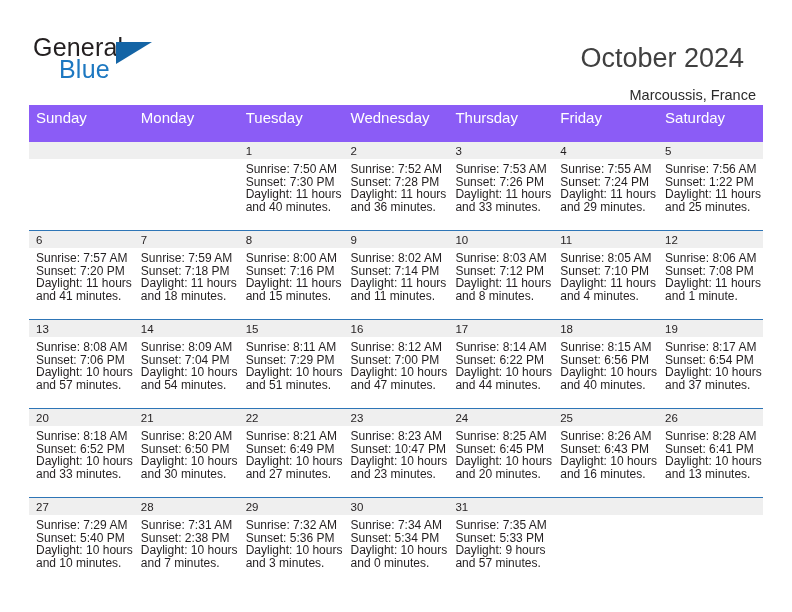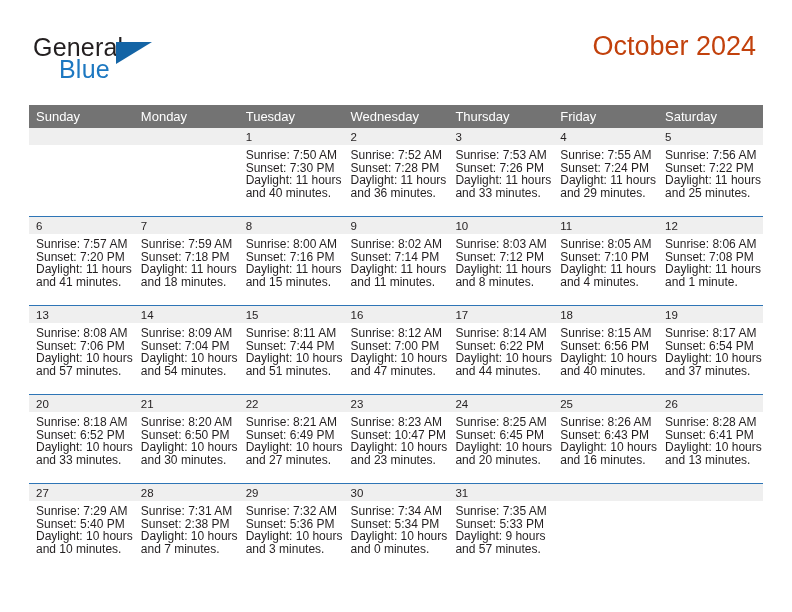--- a/index.html
+++ b/index.html
@@ -64,25 +64,25 @@
   }
 
   .title-block {
     position: absolute;
     right: 36px;
     top: 30px;
     text-align: right;
   }
   .cal-title {
     font-size: 27px;
-    color: #c2410c;
+    color: #404040;
     line-height: 32px;
     white-space: nowrap;
     font-weight: normal;
-    margin: 0;
+    margin: 12px;
   }
   .cal-subtitle {
     font-size: 14.5px;
     color: #2b2b2b;
     line-height: 19px;
     margin-top: 6px;
     white-space: nowrap;
   }
 
   
@@ -90,26 +90,26 @@
     position: absolute;
     left: 29px;
     top: 105px;
     width: 734px;
     border-collapse: collapse;
     table-layout: fixed;
   }
   .calendar col { width: 104.857px; }
 
   .dow-row th {
-    background: #737373;
+    background: #8b5cf6;
     color: #ffffff;
-    font-size: 13px;
+    font-size: 15px;
     font-weight: normal;
     text-align: left;
-    padding: 4px 0 4px 7px;
+    padding: 4px 0 16px 7px;
     height: 12px;
     border: 0;
   }
 
   .week-row td {
     vertical-align: top;
     padding: 0;
     border: 0;
     border-top: 1.6px solid #2e75b6;
     height: 88px;
@@ -147,20 +147,21 @@
   <div class="top-bar">
 
     <div class="brand">
       <span class="brand-general">General</span>
       <span class="brand-flag"></span>
       <span class="brand-blue">Blue</span>
     </div>
 
     <div class="title-block">
       <h1 class="cal-title">October 2024</h1>
+      <div class="cal-subtitle">Marcoussis, France</div>
     </div>
 
   </div>
 
   <table class="calendar">
     <colgroup>
       <col>
         <col>
         <col>
         <col>
@@ -249,21 +250,21 @@
               </div>
             </div>
           </td>
           <td>
             <div class="cell-inner">
               <div class="daynum-band">
                 <span class="daynum">5</span>
               </div>
               <div class="details">
                 <div>Sunrise: 7:56 AM</div>
-                <div>Sunset: 7:22 PM</div>
+                <div>Sunset: 1:22 PM</div>
                 <div>Daylight: 11 hours</div>
                 <div>and 25 minutes.</div>
               </div>
             </div>
           </td>
         </tr>
         <tr class="week-row">
           <td>
             <div class="cell-inner">
               <div class="daynum-band">
@@ -383,21 +384,21 @@
               </div>
             </div>
           </td>
           <td>
             <div class="cell-inner">
               <div class="daynum-band">
                 <span class="daynum">15</span>
               </div>
               <div class="details">
                 <div>Sunrise: 8:11 AM</div>
-                <div>Sunset: 7:44 PM</div>
+                <div>Sunset: 7:29 PM</div>
                 <div>Daylight: 10 hours</div>
                 <div>and 51 minutes.</div>
               </div>
             </div>
           </td>
           <td>
             <div class="cell-inner">
               <div class="daynum-band">
                 <span class="daynum">16</span>
               </div>

